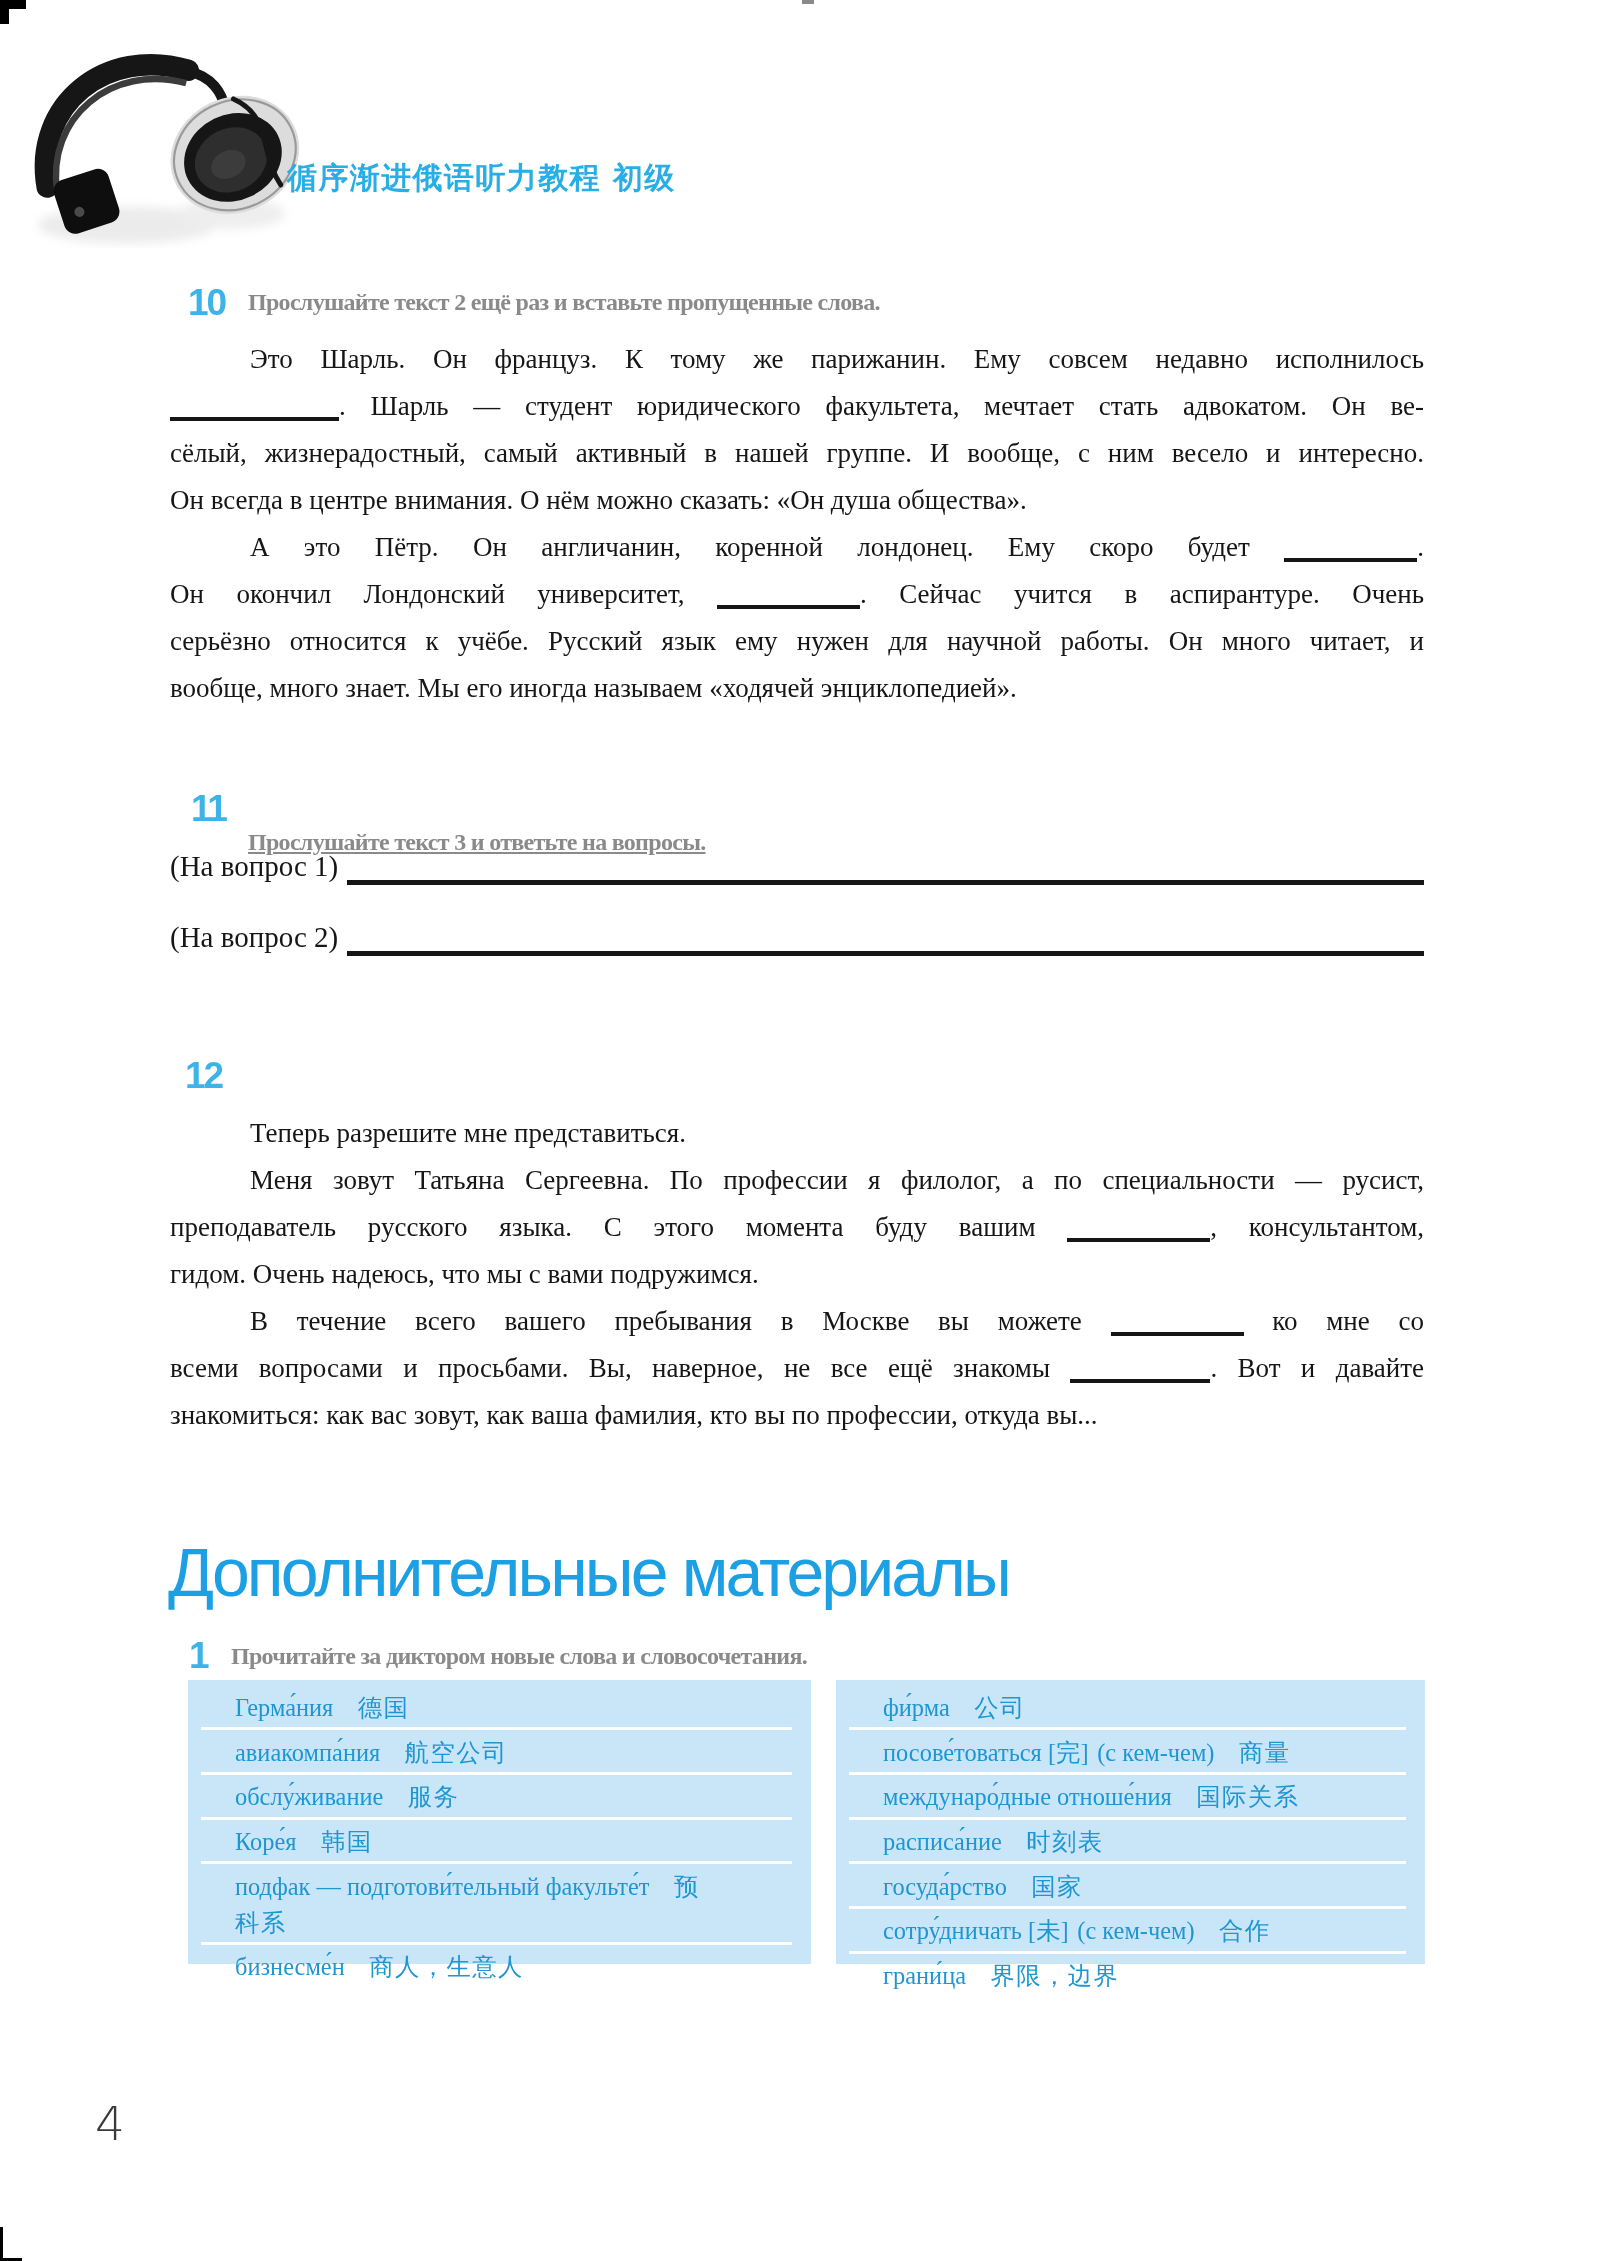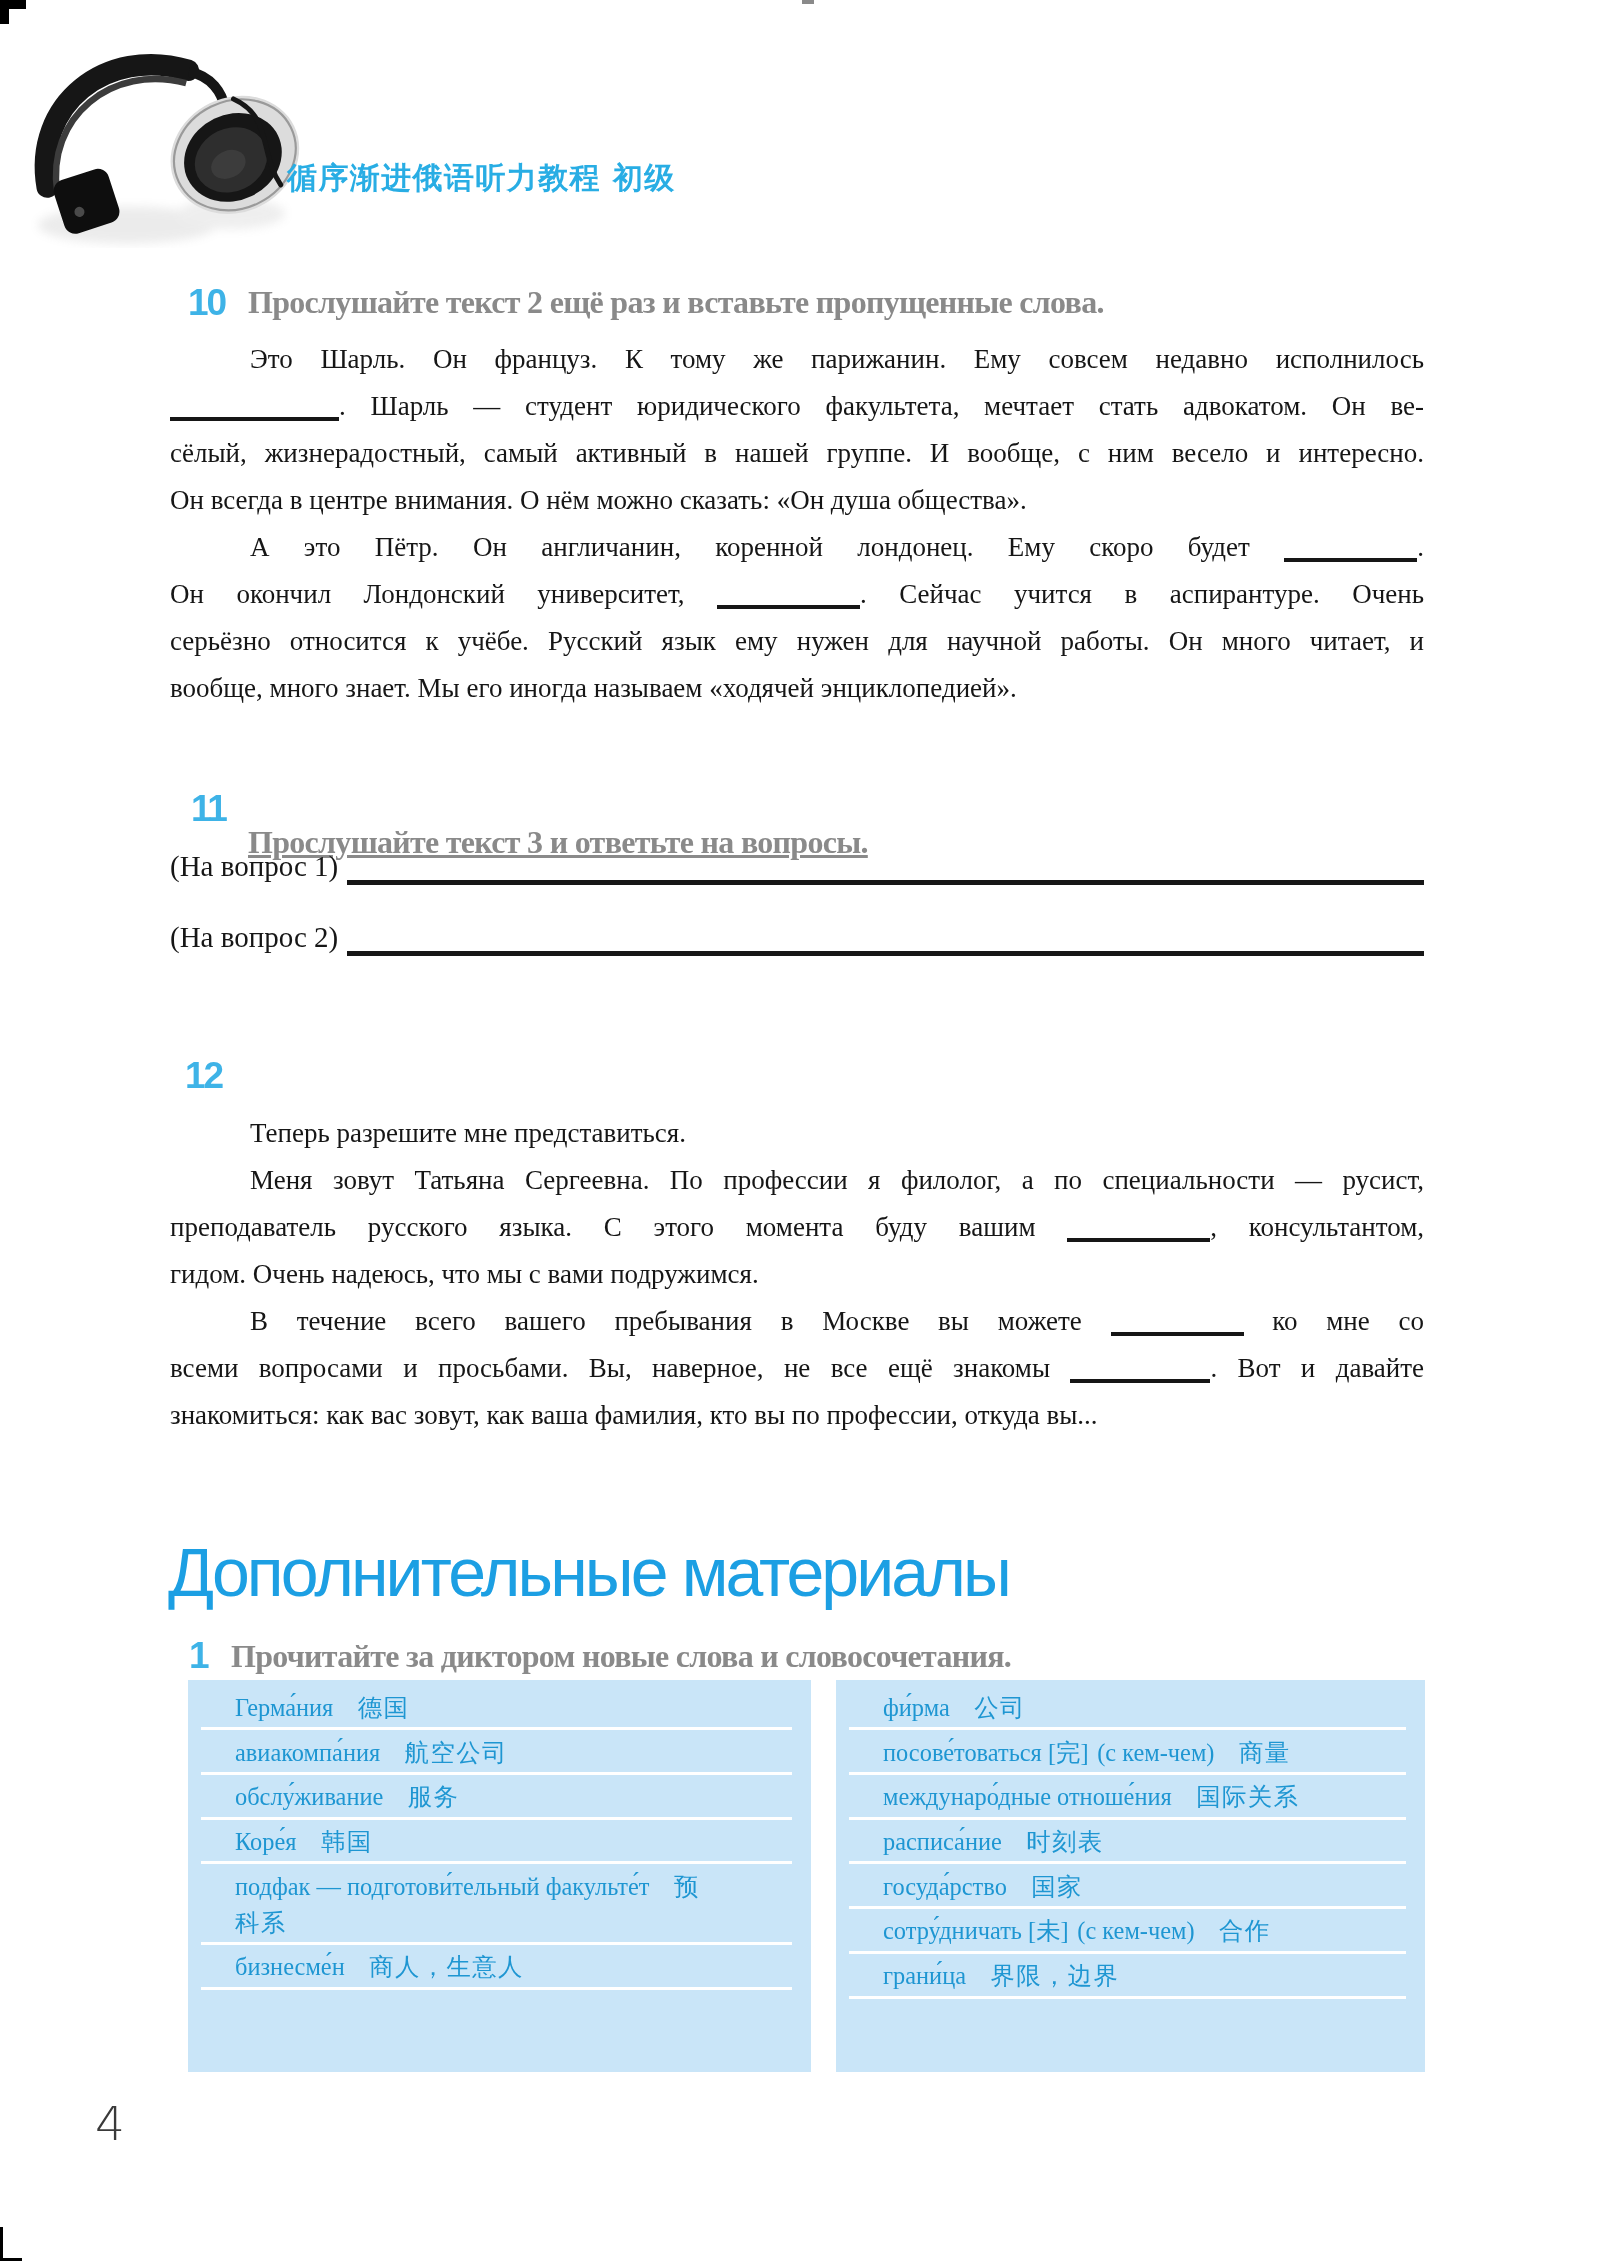--- a/index.html
+++ b/index.html
@@ -26,21 +26,21 @@
     font-size:30px;line-height:33px;color:#28ade4;letter-spacing:1.4px;
     white-space:nowrap;
   }
   
   .exnum{
     position:absolute;font-family:"Liberation Sans",sans-serif;font-weight:bold;
     color:var(--num-blue);font-size:37px;line-height:37px;letter-spacing:-2.2px;
   }
   .extitle{
     position:absolute;font-family:"Liberation Serif",serif;font-weight:bold;
-    color:var(--head-gray);font-size:32px;line-height:34px;letter-spacing:-0.7px;
+    color:var(--head-gray);font-size:24px;line-height:34px;letter-spacing:-0.7px;
     white-space:nowrap;
   }
   
   .textblock{position:absolute;left:170px;width:1254px;font-size:27px;}
   .tline{height:47px;line-height:47px;}
   .tline.just{text-align:justify;text-align-last:justify;}
   .tline.ind{text-indent:80px;}
   .blank{
     display:inline-block;border-bottom:4.3px solid var(--ink);
     height:29px;vertical-align:-5.7px;
@@ -52,21 +52,21 @@
   .ansline{flex:1;margin-left:8.6px;border-bottom:5px solid var(--ink);height:33px;}
   
   .section-heading{
     position:absolute;left:168px;top:1536px;
     font-family:"Liberation Sans",sans-serif;font-weight:normal;
     font-size:68px;line-height:72px;color:var(--sec-blue);letter-spacing:-2.9px;
     white-space:nowrap;
   }
   
   .vbox{
-    position:absolute;top:1680px;height:392px;background:var(--box-bg);
+    position:absolute;top:1680px;height:284px;background:var(--box-bg);
     padding-top:5.7px;box-sizing:border-box;
   }
   .vbox.left{left:188px;width:623px;}
   .vbox.right{left:836px;width:589px;}
   .vrow{
     margin:0 18.6px 0 13px;padding:4.3px 0 1.4px 34px;
     border-bottom:3.6px solid #ffffff;
     color:var(--vocab-blue);font-size:24.4px;line-height:36px;
     font-family:"Liberation Serif",serif;
   }

